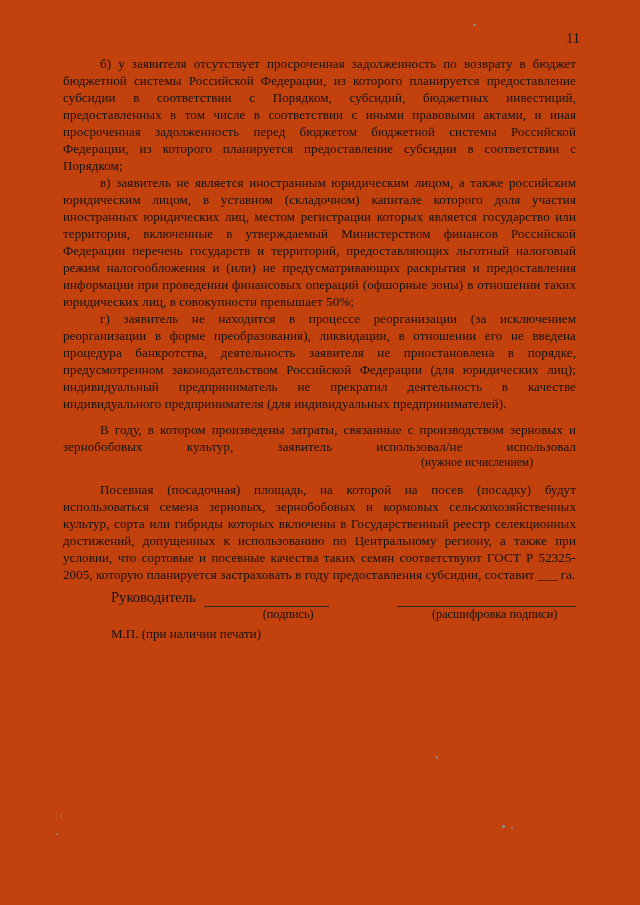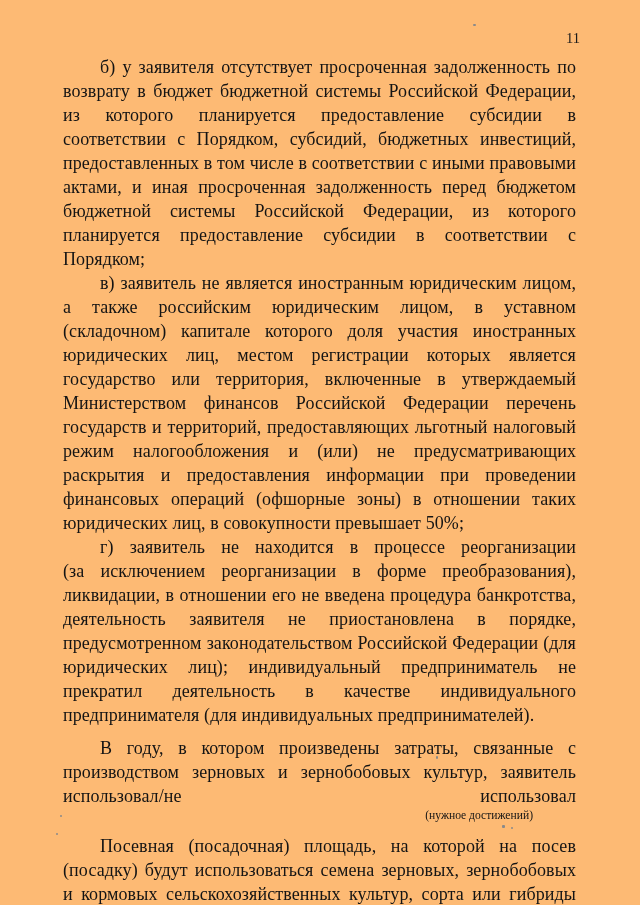--- a/index.html
+++ b/index.html
@@ -4,39 +4,39 @@
 <style>
   html, body {
     margin: 0;
     padding: 0;
     background: #ffffff;
   }
   .page {
     position: relative;
     width: 640px;
     height: 905px;
-    background: #fdba74;
+    background: #c2410c;
     overflow: hidden;
     font-family: "Liberation Serif", "DejaVu Serif", serif;
     color: #141414;
   }
   .page-number {
     position: absolute;
     top: 30px;
     right: 60px;
     font-size: 14.5px;
     color: #1a1a1a;
   }
   .content {
     padding: 55px 64px 0 63px;
   }
   .body-text {
     margin: 0;
-    font-size: 18px;
-    line-height: 24px;
+    font-size: 13px;
+    line-height: 17px;
     text-align: justify;
     letter-spacing: 0.1px;
   }
   .ind { text-indent: 37px; }
   .just-last { text-align-last: justify; }
   .underline-note {
     margin: 0;
     padding-right: 43px;
     font-size: 11.6px;
     line-height: 15px;
@@ -114,21 +114,21 @@
   <div class="content">
 
     <p class="body-text ind">б) у заявителя отсутствует просроченная задолженность по возврату в бюджет бюджетной системы Российской Федерации, из которого планируется предоставление субсидии в соответствии с Порядком, субсидий, бюджетных инвестиций, предоставленных в том числе в соответствии с иными правовыми актами, и иная просроченная задолженность перед бюджетом бюджетной системы Российской Федерации, из которого планируется предоставление субсидии в соответствии с Порядком;</p>
 
     <p class="body-text ind">в) заявитель не является иностранным юридическим лицом, а также российским юридическим лицом, в уставном (складочном) капитале которого доля участия иностранных юридических лиц, местом регистрации которых является государство или территория, включенные в утверждаемый Министерством финансов Российской Федерации перечень государств и территорий, предоставляющих льготный налоговый режим налогообложения и (или) не предусматривающих раскрытия и предоставления информации при проведении финансовых операций (офшорные зоны) в отношении таких юридических лиц, в совокупности превышает 50%;</p>
 
     <p class="body-text ind">г) заявитель не находится в процессе реорганизации (за&nbsp;исключением реорганизации в форме преобразования), ликвидации, в отношении его не введена процедура банкротства, деятельность заявителя не приостановлена в порядке, предусмотренном законодательством Российской Федерации (для юридических лиц); индивидуальный предприниматель не прекратил деятельность в качестве индивидуального предпринимателя (для индивидуальных предпринимателей).</p>
 
     <p class="body-text ind just-last sp-a">В году, в котором произведены затраты, связанные с производством зерновых и зернобобовых культур, заявитель использовал/не использовал</p>
 
-    <p class="underline-note">(нужное достижений)</p>
+    <p class="underline-note">(нужное исчислением)</p>
 
 
     <p class="body-text ind sp-b">Посевная (посадочная) площадь, на которой на посев (посадку) будут использоваться семена зерновых, зернобобовых и кормовых сельскохозяйственных культур, сорта или гибриды которых включены в Государственный реестр селекционных достижений, допущенных к использованию по Центральному региону, а также при условии, что сортовые и посевные качества таких семян соответствуют ГОСТ Р 52325-2005, которую планируется застраховать в году предоставления субсидии, составит ___ га.</p>
 
     <div class="sig-block">
       <div class="sig-row">
         <span>Руководитель</span>
         <span class="sig-line-1"></span>
         <span class="sig-line-2"></span>
       </div>

